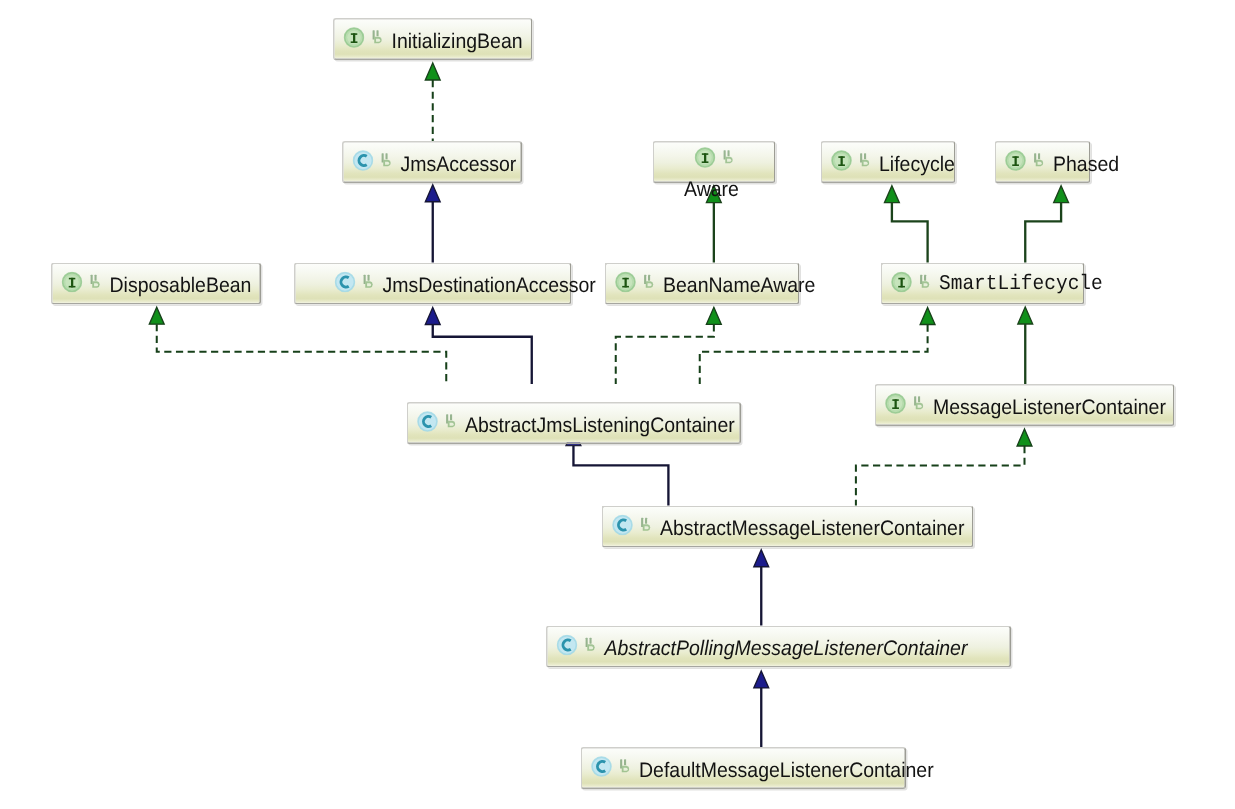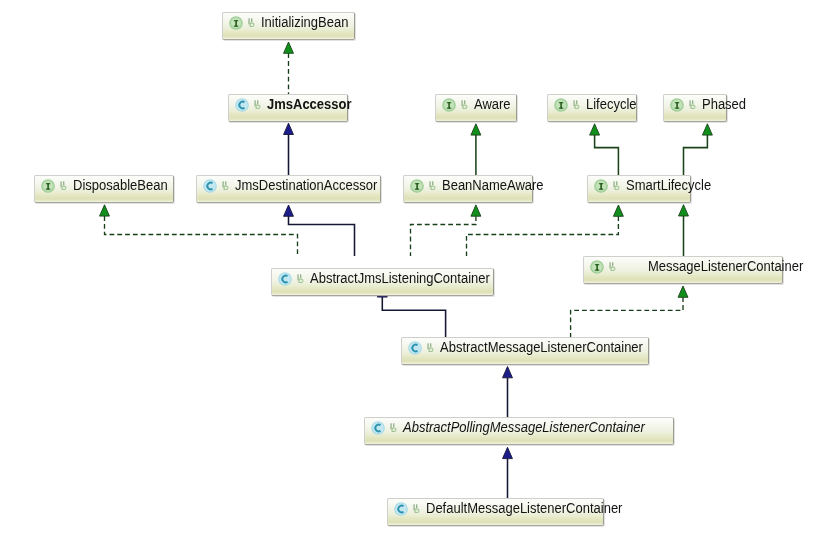--- a/index.html
+++ b/index.html
@@ -7,21 +7,21 @@
   body{width:823px;height:539px;background:#ffffff;overflow:hidden;
        font-family:"Liberation Sans",sans-serif;
        -webkit-font-smoothing:antialiased;}
   #canvas{position:relative;width:823px;height:539px;}
   svg.edges{position:absolute;left:0;top:0;width:823px;height:539px;
             pointer-events:none;shape-rendering:geometricPrecision;}
   .node{position:absolute;box-sizing:border-box;height:28px;border-radius:2px;
         border:1px solid #cfcfcb;
         border-right-color:#9c9c94;border-bottom-color:#a6a6a0;
         background:linear-gradient(to bottom,#fcfdfa 0%,#f8faf4 15%,#f3f5e9 36%,#eef1df 52%,#e9eccf 66%,#e1e4bc 80%,#dee1b7 89%,#e9ebcc 96%,#f2f3e2 100%);
-        display:flex;
+        display:flex;align-items:center;
         box-shadow:1px 1px 0 rgba(120,120,112,0.22);}
   .node .icons{flex:0 0 auto;width:38px;height:22px;position:relative;margin-left:-0.5px;}
   .node .lbl{font-size:14px;color:#131313;white-space:nowrap;
              display:inline-block;transform:scaleX(0.928) translateY(0.8px);
              transform-origin:left center;filter:blur(0px);}
   .cic{position:absolute;left:6px;top:2.5px;}
   .bic{position:absolute;left:25px;top:2.5px;}
 </style>
 </head>
 <body>
@@ -101,38 +101,38 @@
             <g opacity="0.52">
               <rect x="0.4" y="2.2" width="1.4" height="6.2" rx="0.3" fill="#44793f"></rect>
               <rect x="3.0" y="2.2" width="1.4" height="4.0" rx="0.3" fill="#44793f"></rect>
               <path d="M1.5 6.5 H4.7 a2.25 2.25 0 0 1 0 4.4 H1.5 Z" fill="#5e9c52"></path>
               <path d="M2.7 7.8 H4.4 a1.05 1.05 0 0 1 0 2.1 H2.7 Z" fill="#e2f0d7"></path>
             </g>
           </svg>
         </span>
         <span class="lbl">InitializingBean</span>
       </div>
-      <div class="node" style="left: 228px; top: 94px; width: 120px; font-weight: bold;">
+      <div class="node" style="left: 228px; top: 94px; width: 120px;">
         <span class="icons">
           <svg class="cic" width="14" height="14" viewBox="0 0 14 14">
             <circle cx="7" cy="7" r="6.3" fill="#c3e7f1" stroke="#9ed7e6" stroke-width="1.1" stroke-opacity="0.8"></circle>
             <path d="M9.5 4.2 A3.35 3.35 0 1 0 9.5 9.8" fill="none" stroke="#2b93ad" stroke-width="1.9" stroke-linecap="butt"></path>
           </svg>
           <svg class="bic" width="8" height="12" viewBox="0 0 8 12">
             <g opacity="0.52">
               <rect x="0.4" y="2.2" width="1.4" height="6.2" rx="0.3" fill="#44793f"></rect>
               <rect x="3.0" y="2.2" width="1.4" height="4.0" rx="0.3" fill="#44793f"></rect>
               <path d="M1.5 6.5 H4.7 a2.25 2.25 0 0 1 0 4.4 H1.5 Z" fill="#5e9c52"></path>
               <path d="M2.7 7.8 H4.4 a1.05 1.05 0 0 1 0 2.1 H2.7 Z" fill="#e2f0d7"></path>
             </g>
           </svg>
         </span>
         <span class="lbl">JmsAccessor</span>
       </div>
-      <div class="node" style="left: 435px; top: 94px; width: 82px;">
+      <div class="node" style="left: 435px; top: 94px; width: 82px; flex-direction: column;">
         <span class="icons">
           <svg class="cic" width="14" height="14" viewBox="0 0 14 14">
             <circle cx="7" cy="7" r="6.3" fill="#b7dcae" stroke="#91c78c" stroke-width="1.1" stroke-opacity="0.8"></circle>
             <circle cx="7" cy="7" r="4.5" fill="#c6e4bc"></circle>
             <g fill="#1c5411">
               <rect x="4.9" y="4.2" width="4.3" height="1.05"></rect>
               <rect x="6.35" y="4.2" width="1.5" height="6.4"></rect>
               <rect x="4.8" y="9.6" width="4.5" height="1.05"></rect>
             </g>
           </svg>
@@ -206,21 +206,21 @@
             <g opacity="0.52">
               <rect x="0.4" y="2.2" width="1.4" height="6.2" rx="0.3" fill="#44793f"></rect>
               <rect x="3.0" y="2.2" width="1.4" height="4.0" rx="0.3" fill="#44793f"></rect>
               <path d="M1.5 6.5 H4.7 a2.25 2.25 0 0 1 0 4.4 H1.5 Z" fill="#5e9c52"></path>
               <path d="M2.7 7.8 H4.4 a1.05 1.05 0 0 1 0 2.1 H2.7 Z" fill="#e2f0d7"></path>
             </g>
           </svg>
         </span>
         <span class="lbl">DisposableBean</span>
       </div>
-      <div class="node" style="left: 196px; top: 175px; width: 185px;">
+      <div class="node" style="left: 196px; top: 175px; width: 185px; padding-left: 20px;">
         <span class="icons">
           <svg class="cic" width="14" height="14" viewBox="0 0 14 14">
             <circle cx="7" cy="7" r="6.3" fill="#c3e7f1" stroke="#9ed7e6" stroke-width="1.1" stroke-opacity="0.8"></circle>
             <path d="M9.5 4.2 A3.35 3.35 0 1 0 9.5 9.8" fill="none" stroke="#2b93ad" stroke-width="1.9" stroke-linecap="butt"></path>
           </svg>
           <svg class="bic" width="8" height="12" viewBox="0 0 8 12">
             <g opacity="0.52">
               <rect x="0.4" y="2.2" width="1.4" height="6.2" rx="0.3" fill="#44793f"></rect>
               <rect x="3.0" y="2.2" width="1.4" height="4.0" rx="0.3" fill="#44793f"></rect>
               <path d="M1.5 6.5 H4.7 a2.25 2.25 0 0 1 0 4.4 H1.5 Z" fill="#5e9c52"></path>
@@ -245,21 +245,21 @@
             <g opacity="0.52">
               <rect x="0.4" y="2.2" width="1.4" height="6.2" rx="0.3" fill="#44793f"></rect>
               <rect x="3.0" y="2.2" width="1.4" height="4.0" rx="0.3" fill="#44793f"></rect>
               <path d="M1.5 6.5 H4.7 a2.25 2.25 0 0 1 0 4.4 H1.5 Z" fill="#5e9c52"></path>
               <path d="M2.7 7.8 H4.4 a1.05 1.05 0 0 1 0 2.1 H2.7 Z" fill="#e2f0d7"></path>
             </g>
           </svg>
         </span>
         <span class="lbl">BeanNameAware</span>
       </div>
-      <div class="node" style="left: 587px; top: 175px; width: 104px;">
+      <div class="node" style="left: 587px; top: 175px; width: 136px; font-family: Liberation Mono, monospace;">
         <span class="icons">
           <svg class="cic" width="14" height="14" viewBox="0 0 14 14">
             <circle cx="7" cy="7" r="6.3" fill="#b7dcae" stroke="#91c78c" stroke-width="1.1" stroke-opacity="0.8"></circle>
             <circle cx="7" cy="7" r="4.5" fill="#c6e4bc"></circle>
             <g fill="#1c5411">
               <rect x="4.9" y="4.2" width="4.3" height="1.05"></rect>
               <rect x="6.35" y="4.2" width="1.5" height="6.4"></rect>
               <rect x="4.8" y="9.6" width="4.5" height="1.05"></rect>
             </g>
           </svg>
@@ -284,21 +284,21 @@
             <g opacity="0.52">
               <rect x="0.4" y="2.2" width="1.4" height="6.2" rx="0.3" fill="#44793f"></rect>
               <rect x="3.0" y="2.2" width="1.4" height="4.0" rx="0.3" fill="#44793f"></rect>
               <path d="M1.5 6.5 H4.7 a2.25 2.25 0 0 1 0 4.4 H1.5 Z" fill="#5e9c52"></path>
               <path d="M2.7 7.8 H4.4 a1.05 1.05 0 0 1 0 2.1 H2.7 Z" fill="#e2f0d7"></path>
             </g>
           </svg>
         </span>
         <span class="lbl">AbstractJmsListeningContainer</span>
       </div>
-      <div class="node" style="left: 583px; top: 256px; width: 200px; gap: 26px;">
+      <div class="node" style="left: 583px; top: 256px; width: 200px;">
         <span class="icons">
           <svg class="cic" width="14" height="14" viewBox="0 0 14 14">
             <circle cx="7" cy="7" r="6.3" fill="#b7dcae" stroke="#91c78c" stroke-width="1.1" stroke-opacity="0.8"></circle>
             <circle cx="7" cy="7" r="4.5" fill="#c6e4bc"></circle>
             <g fill="#1c5411">
               <rect x="4.9" y="4.2" width="4.3" height="1.05"></rect>
               <rect x="6.35" y="4.2" width="1.5" height="6.4"></rect>
               <rect x="4.8" y="9.6" width="4.5" height="1.05"></rect>
             </g>
           </svg>

